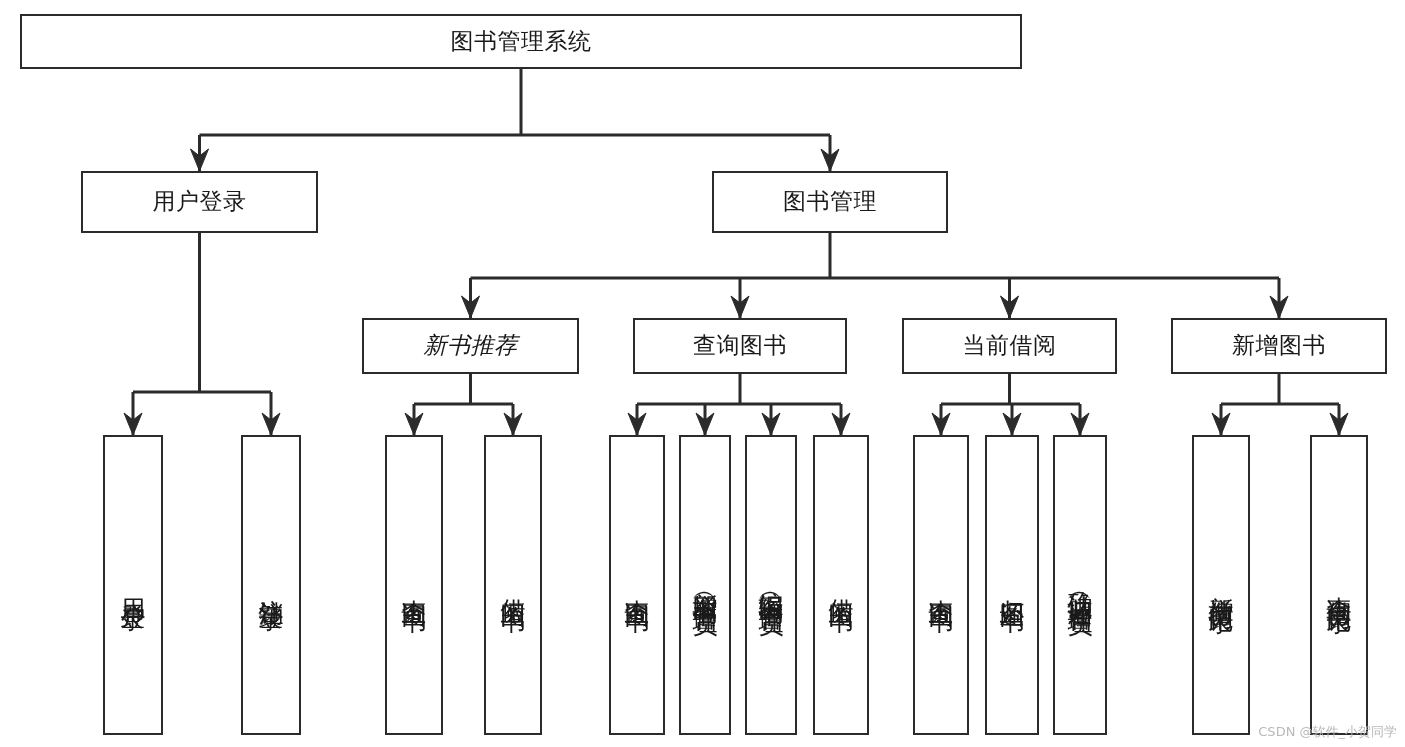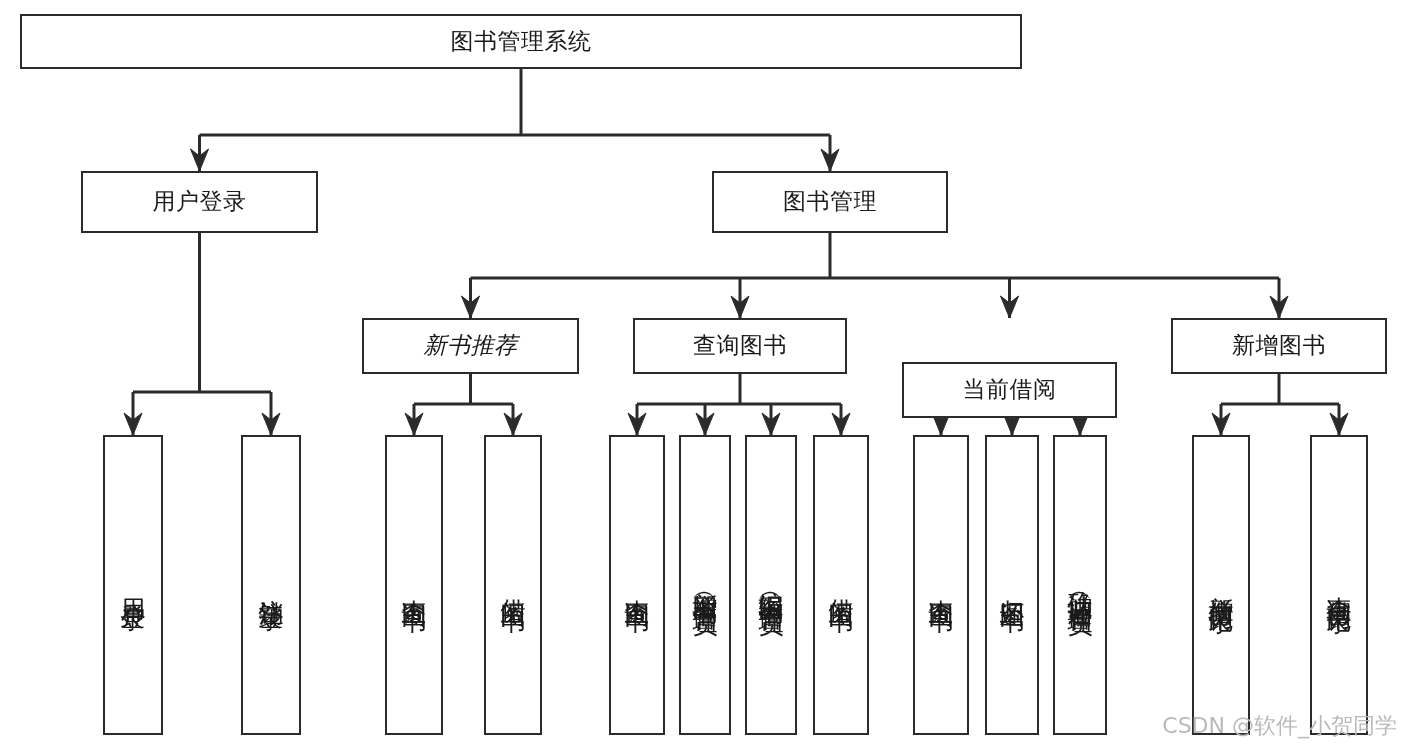--- a/index.html
+++ b/index.html
@@ -56,21 +56,21 @@
     text-orientation: upright;
     font-size: 25px;
     line-height: 1.0;
     letter-spacing: 3px;
     white-space: nowrap;
   }
   #watermark {
     position: absolute;
     right: 8px;
     bottom: 6px;
-    font-size: 22px;
+    font-size: 13px;
     color: #b9b9b9;
     font-family: "DejaVu Sans", "Liberation Sans", sans-serif;
     white-space: nowrap;
     pointer-events: none;
   }
 </style>
 </head>
 <body>
 
 <div id="canvas">
@@ -137,21 +137,21 @@
       </div>
       <div class="node horiz" style="left: 712px; top: 171px; width: 236px; height: 62px;">
         <span class="label">图书管理</span>
       </div>
       <div class="node horiz" style="left: 362px; top: 318px; width: 217px; height: 56px; font-style: italic;">
         <span class="label">新书推荐</span>
       </div>
       <div class="node horiz" style="left: 633px; top: 318px; width: 214px; height: 56px;">
         <span class="label">查询图书</span>
       </div>
-      <div class="node horiz" style="left: 902px; top: 318px; width: 215px; height: 56px; margin-top: 44px;">
+      <div class="node horiz" style="left: 902px; top: 318px; width: 215px; height: 56px;">
         <span class="label">当前借阅</span>
       </div>
       <div class="node horiz" style="left: 1171px; top: 318px; width: 216px; height: 56px;">
         <span class="label">新增图书</span>
       </div>
       <div class="node vert" style="left: 103px; top: 435px; width: 60px; height: 300px;">
         <span class="label">用户登录</span>
       </div>
       <div class="node vert" style="left: 241px; top: 435px; width: 60px; height: 300px;">
         <span class="label">注销登录</span>

